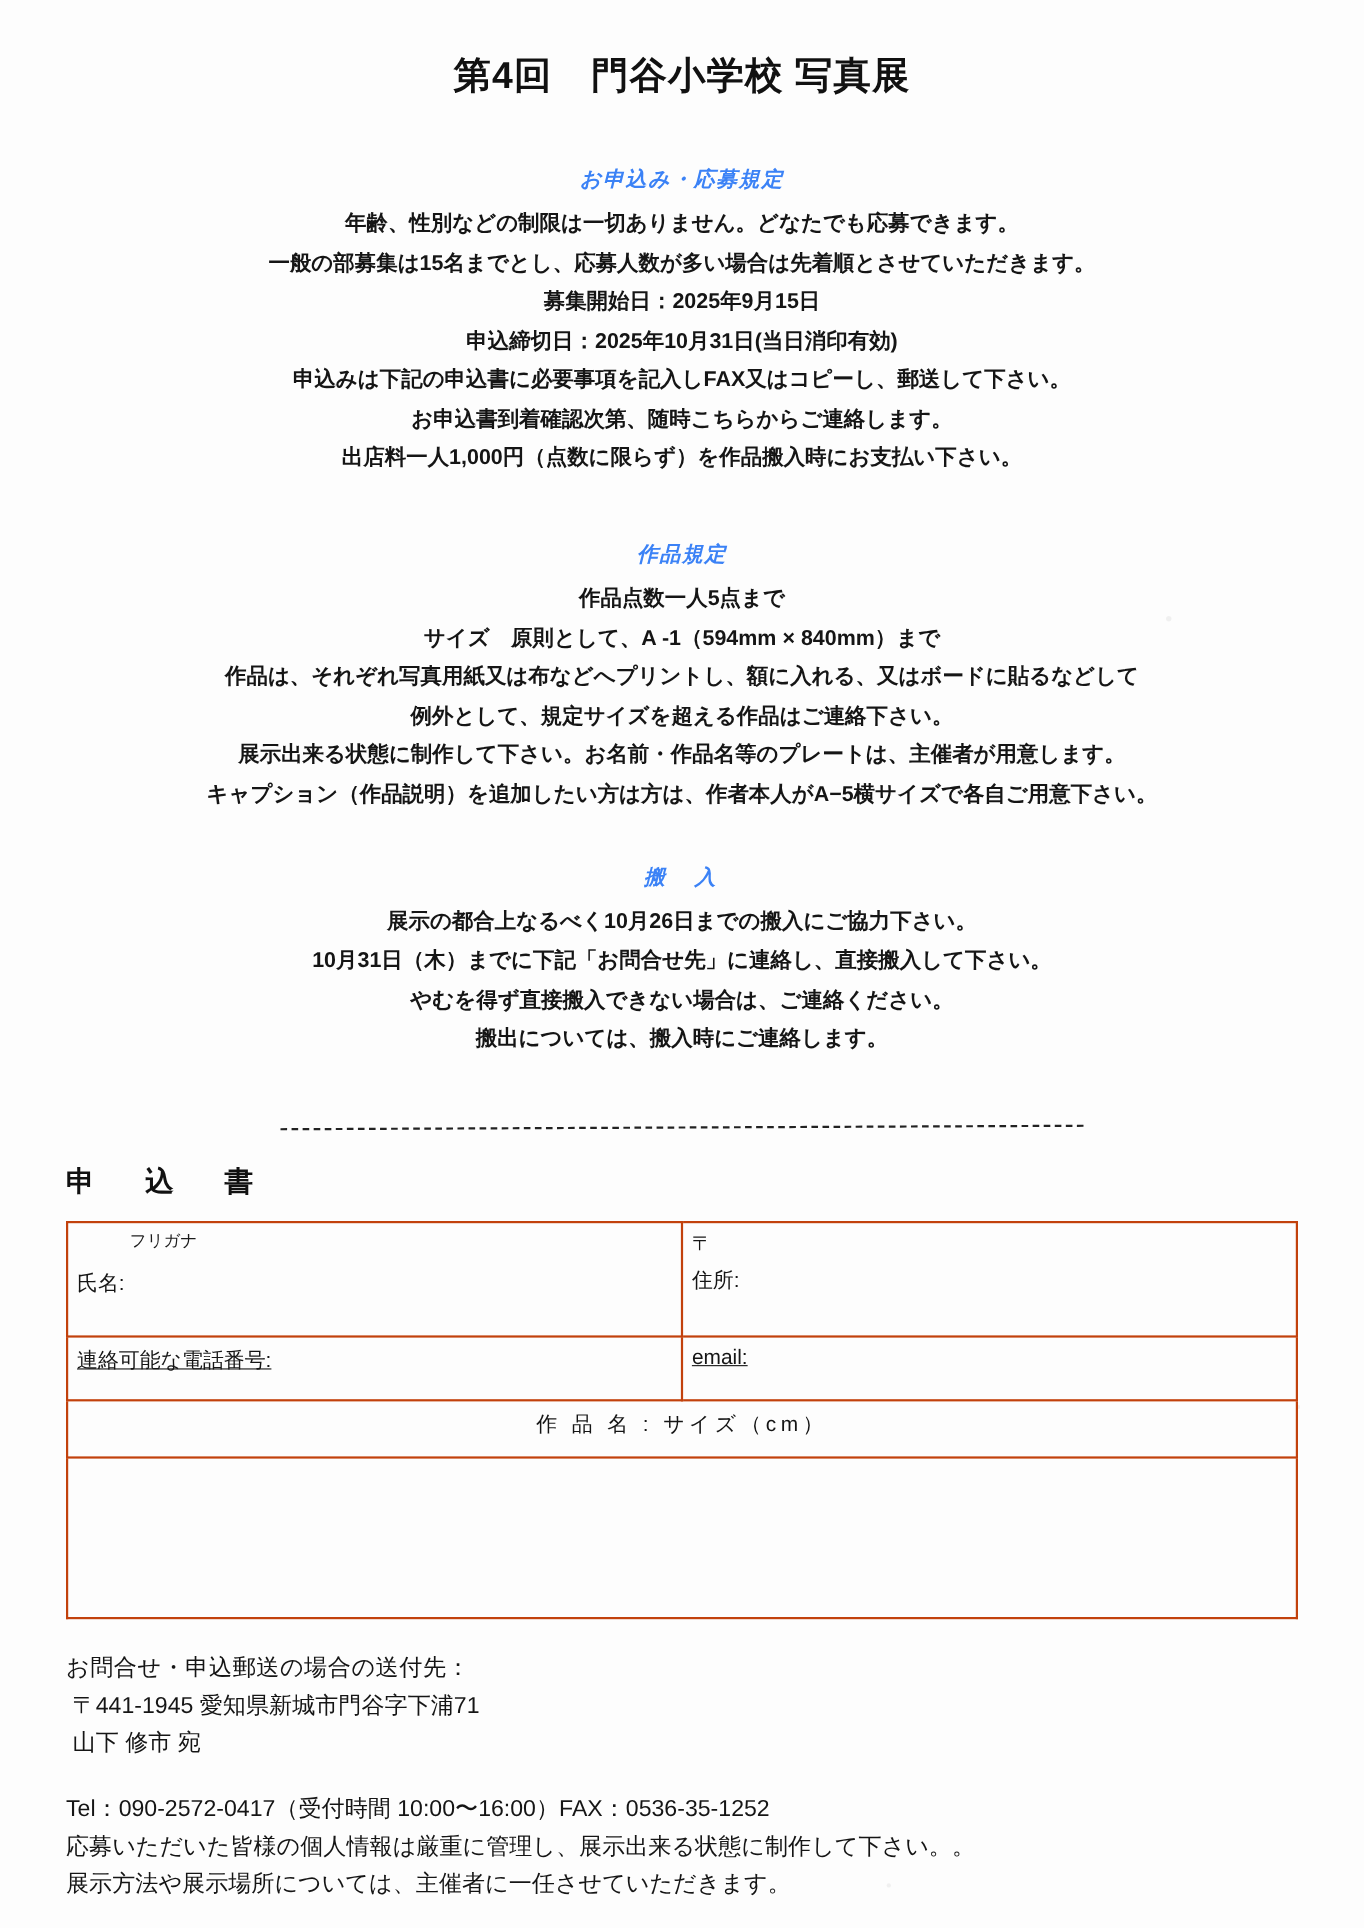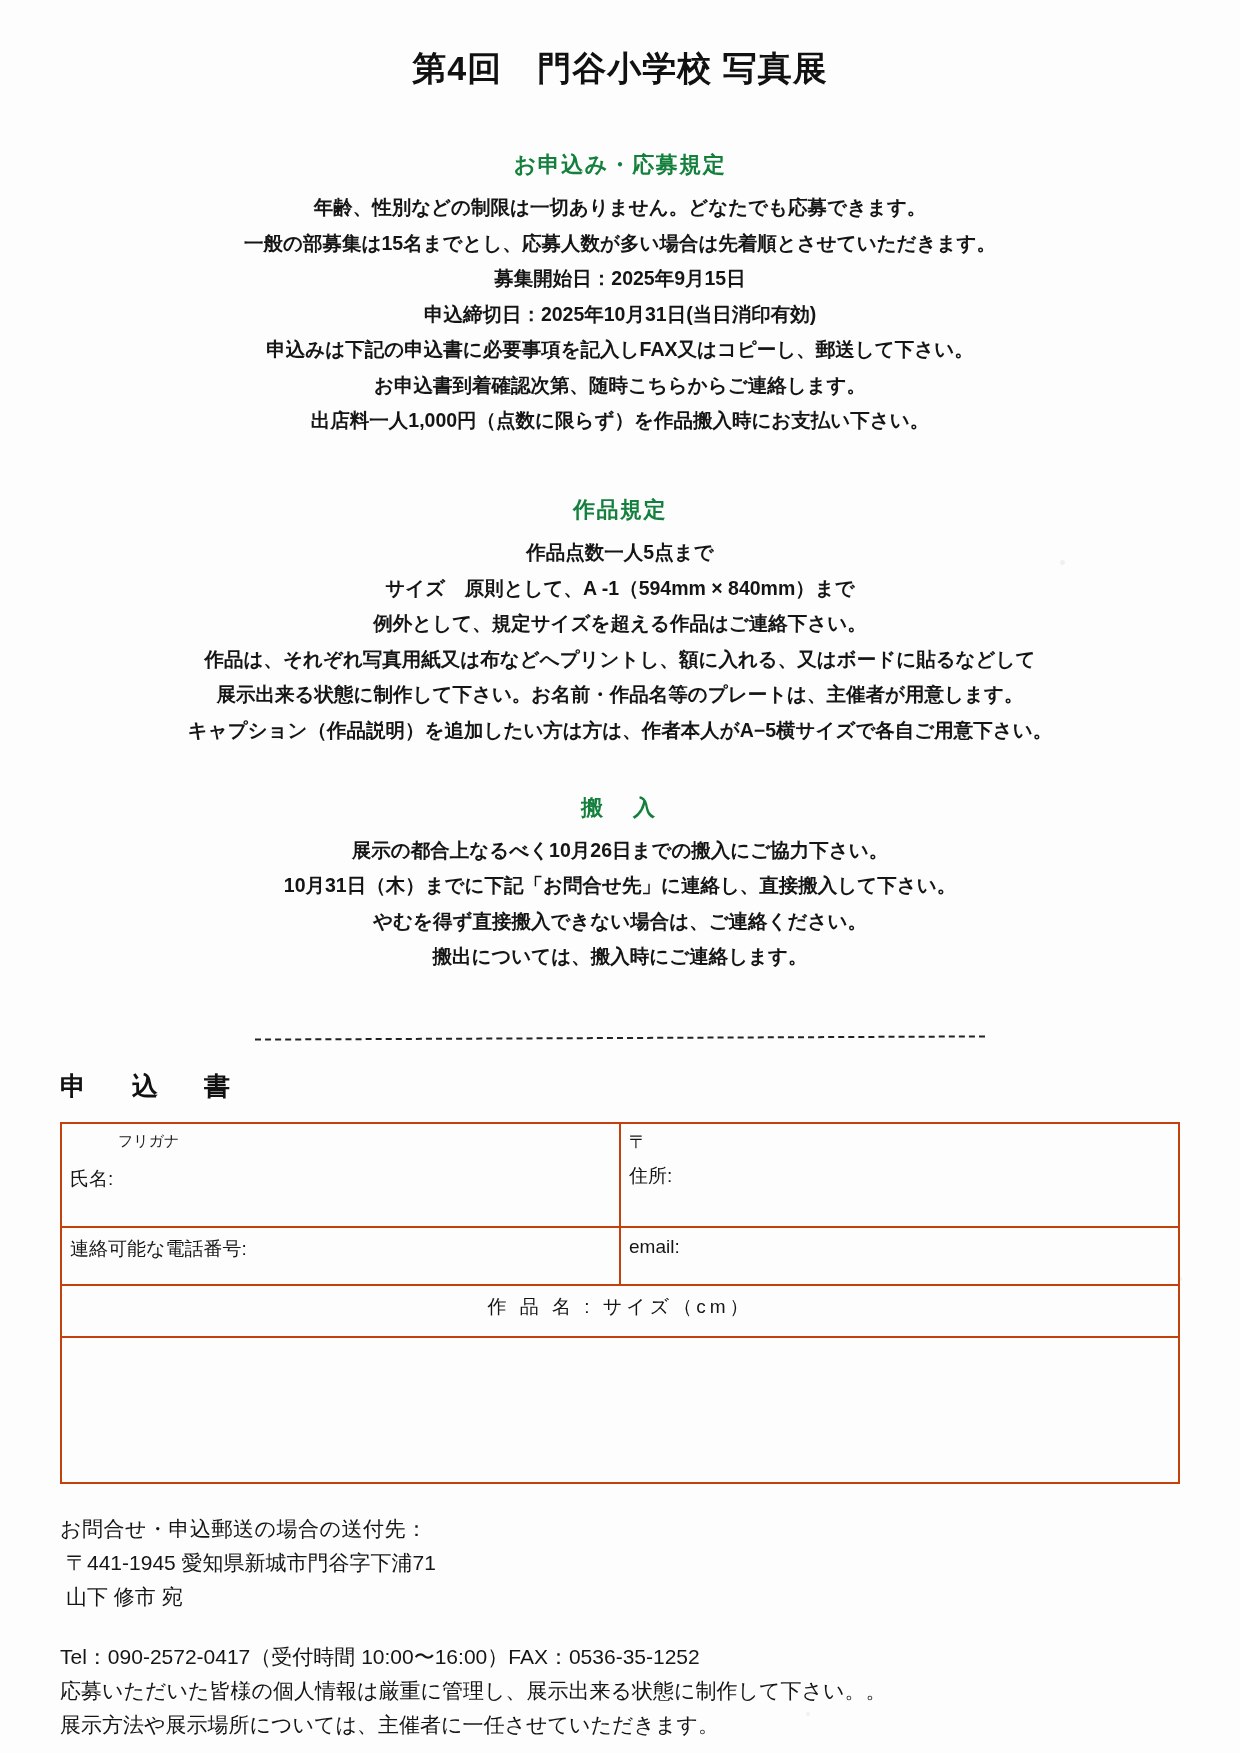--- a/index.html
+++ b/index.html
@@ -39,25 +39,26 @@
     letter-spacing: 1px;
     margin-top: 46px;
     margin-bottom: 0;
     color: #111;
   }
   .section {
     margin-top: 40px;
     text-align: center;
   }
   .section-heading {
-    font-size: 22px;
+    font-size: 19px;
     font-weight: bold;
     letter-spacing: 1.5px;
     margin-bottom: 12px;
-    color: #15803d;
+    color: #3b82f6;
+    font-style: italic;
   }
   .section-heading.spaced {
     letter-spacing: 4px;
   }
   .section p {
     margin: 0 0 4px 0;
     font-size: 19.5px;
     line-height: 1.62;
     color: #151515;
     font-weight: bold;
@@ -120,20 +121,21 @@
   }
   .addr-label {
     display: block;
     margin-top: 10px;
     font-size: 19px;
   }
   .cell-tel, .cell-email {
     height: 40px;
     vertical-align: middle;
     padding-top: 12px;
+    text-decoration: underline;
   }
   .cell-works-head {
     text-align: center;
     letter-spacing: 4px;
     height: 34px;
     padding-top: 10px;
   }
   .cell-works-body {
     height: 128px;
   }
@@ -174,22 +176,22 @@
       <p>申込締切日：2025年10月31日(当日消印有効)</p>
       <p>申込みは下記の申込書に必要事項を記入しFAX又はコピーし、郵送して下さい。</p>
       <p>お申込書到着確認次第、随時こちらからご連絡します。</p>
       <p>出店料一人1,000円（点数に限らず）を作品搬入時にお支払い下さい。</p>
     </div>
 
     <div class="section gap-large">
       <div class="section-heading">作品規定</div>
       <p>作品点数一人5点まで</p>
       <p>サイズ　原則として、A -1（594mm × 840mm）まで</p>
+      <p>作品は、それぞれ写真用紙又は布などへプリントし、額に入れる、又はボードに貼るなどして</p>
       <p>例外として、規定サイズを超える作品はご連絡下さい。</p>
-      <p>作品は、それぞれ写真用紙又は布などへプリントし、額に入れる、又はボードに貼るなどして</p>
       <p>展示出来る状態に制作して下さい。お名前・作品名等のプレートは、主催者が用意します。</p>
       <p>キャプション（作品説明）を追加したい方は方は、作者本人がA−5横サイズで各自ご用意下さい。</p>
     </div>
 
     <div class="section gap-mid">
       <div class="section-heading spaced">搬　入</div>
       <p>展示の都合上なるべく10月26日までの搬入にご協力下さい。</p>
       <p>10月31日（木）までに下記「お問合せ先」に連絡し、直接搬入して下さい。</p>
       <p>やむを得ず直接搬入できない場合は、ご連絡ください。</p>
       <p>搬出については、搬入時にご連絡します。</p>

